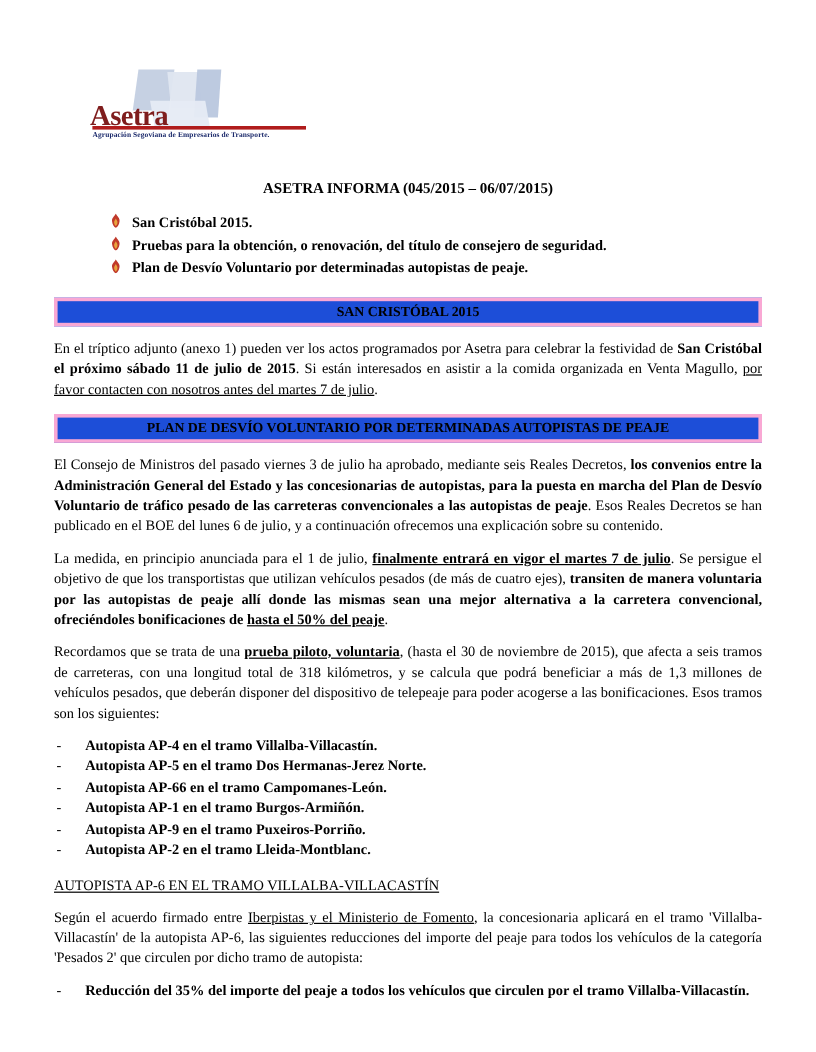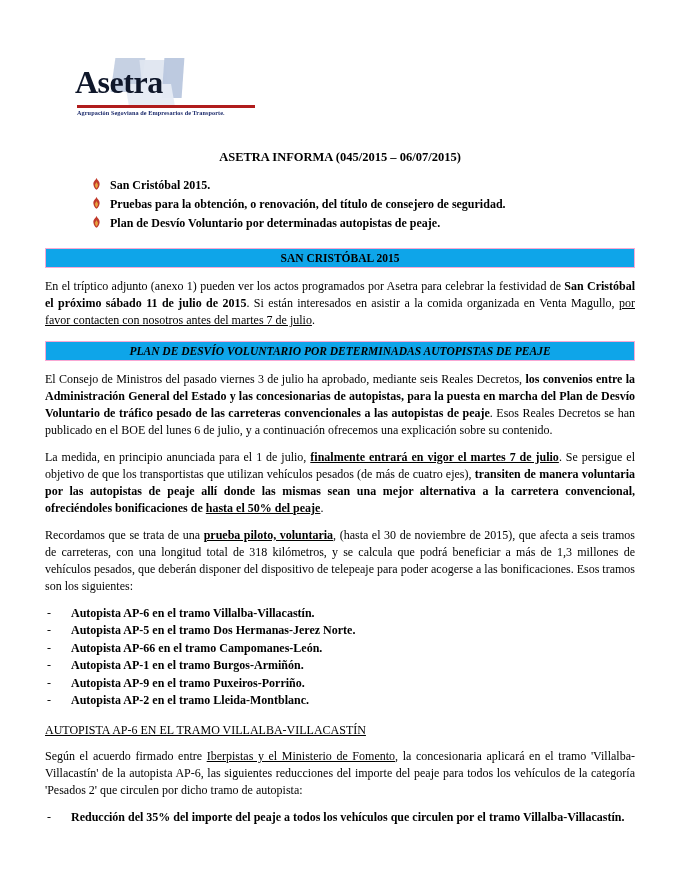--- a/index.html
+++ b/index.html
@@ -42,26 +42,26 @@
     background: #c8d3e4;
     opacity: 0.95;
   }
   .q1 { left: 38px; top: 0px;  width: 30px; height: 34px; transform: skewX(-8deg); background:#c3cfe2; }
   .q2 { left: 66px; top: 2px;  width: 26px; height: 30px; transform: skewX(6deg);  background:#dfe6f0; }
   .q3 { left: 88px; top: 0px;  width: 20px; height: 40px; transform: skewX(-4deg); background:#b9c7de; }
   .q4 { left: 52px; top: 26px; width: 46px; height: 22px; transform: skewX(10deg); background:#e6ebf4; }
   .logo-text {
     position: absolute;
     left: 0;
-    top: 6px;
+    top: 26px;
     font-family: "Liberation Serif", serif;
-    font-size: 32px;
+    font-size: 24px;
     font-weight: bold;
     letter-spacing: -0.5px;
-    color: #0f172a;
+    color: #7f1d1d;
   }
   .logo-underline {
     position: absolute;
     left: 2px;
     top: 47px;
     width: 178px;
     height: 3px;
     background: #b01c1c;
   }
   .logo-sub {
@@ -102,29 +102,29 @@
     width: 9px;
     height: 12px;
     color: #c0392b;
     font-size: 11px;
     line-height: 12px;
   }
   .bullet-icon svg { display: block; }
 
   
   .section-bar {
-    border: 1px solid #f9a8d4;
+    border: 3px solid #f9a8d4;
     margin: 0 45px 0 45px;
     padding: 3px 0;
     text-align: center;
     font-weight: bold;
     font-size: 11.5px;
-    background: #0ea5e9;
-  }
-  .section-bar.wide { margin-left: 45px; margin-right: 45px; font-style: italic; }
+    background: #1d4ed8;
+  }
+  .section-bar.wide { margin-left: 45px; margin-right: 45px; }
 
   .body-block {
     margin: 10px 45px 12px 45px;
     font-size: 12px;
     line-height: 1.42;
     text-align: justify;
   }
   .body-block p { margin: 0 0 10px 0; }
   .body-block p:last-child { margin-bottom: 0; }
 
@@ -230,21 +230,21 @@
   <div class="body-block">
     <p>En el tríptico adjunto (anexo 1) pueden ver los actos programados por Asetra para celebrar la festividad de <b>San Cristóbal el próximo sábado 11 de julio de 2015</b>. Si están interesados en asistir a la comida organizada en Venta Magullo, <u>por favor contacten con nosotros antes del martes 7 de julio</u>.</p>
   </div>
 
   <div class="section-bar wide">PLAN DE DESVÍO VOLUNTARIO POR DETERMINADAS AUTOPISTAS DE PEAJE</div>
   <div class="body-block">
     <p>El Consejo de Ministros del pasado viernes 3 de julio ha aprobado, mediante seis Reales Decretos, <b>los convenios entre la Administración General del Estado y las concesionarias de autopistas, para la puesta en marcha del Plan de Desvío Voluntario de tráfico pesado de las carreteras convencionales a las autopistas de peaje</b>. Esos Reales Decretos se han publicado en el BOE del lunes 6 de julio, y a continuación ofrecemos una explicación sobre su contenido.</p>
     <p>La medida, en principio anunciada para el 1 de julio, <b><u>finalmente entrará en vigor el martes 7 de julio</u></b>. Se persigue el objetivo de que los transportistas que utilizan vehículos pesados (de más de cuatro ejes), <b>transiten de manera voluntaria por las autopistas de peaje allí donde las mismas sean una mejor alternativa a la carretera convencional, ofreciéndoles bonificaciones de <u>hasta el 50% del peaje</u></b>.</p>
     <p>Recordamos que se trata de una <b><u>prueba piloto, voluntaria</u></b>, (hasta el 30 de noviembre de 2015), que afecta a seis tramos de carreteras, con una longitud total de 318 kilómetros, y se calcula que podrá beneficiar a más de 1,3 millones de vehículos pesados, que deberán disponer del dispositivo de telepeaje para poder acogerse a las bonificaciones. Esos tramos son los siguientes:</p>
     <ul class="dash-list">
-      <li><span class="dash">-</span><span>Autopista AP-6 en el tramo Villalba-Villacastín.</span></li>
+      <li><span class="dash">-</span><span>Autopista AP-4 en el tramo Villalba-Villacastín.</span></li>
       <li><span class="dash">-</span><span>Autopista AP-5 en el tramo Dos Hermanas-Jerez Norte.</span></li>
       <li><span class="dash">-</span><span>Autopista AP-66 en el tramo Campomanes-León.</span></li>
       <li><span class="dash">-</span><span>Autopista AP-1 en el tramo Burgos-Armiñón.</span></li>
       <li><span class="dash">-</span><span>Autopista AP-9 en el tramo Puxeiros-Porriño.</span></li>
       <li><span class="dash">-</span><span>Autopista AP-2 en el tramo Lleida-Montblanc.</span></li>
     </ul>
   </div>
 
   <div class="sub-head">AUTOPISTA AP-6 EN EL TRAMO VILLALBA-VILLACASTÍN</div>
   <div class="body-block">

